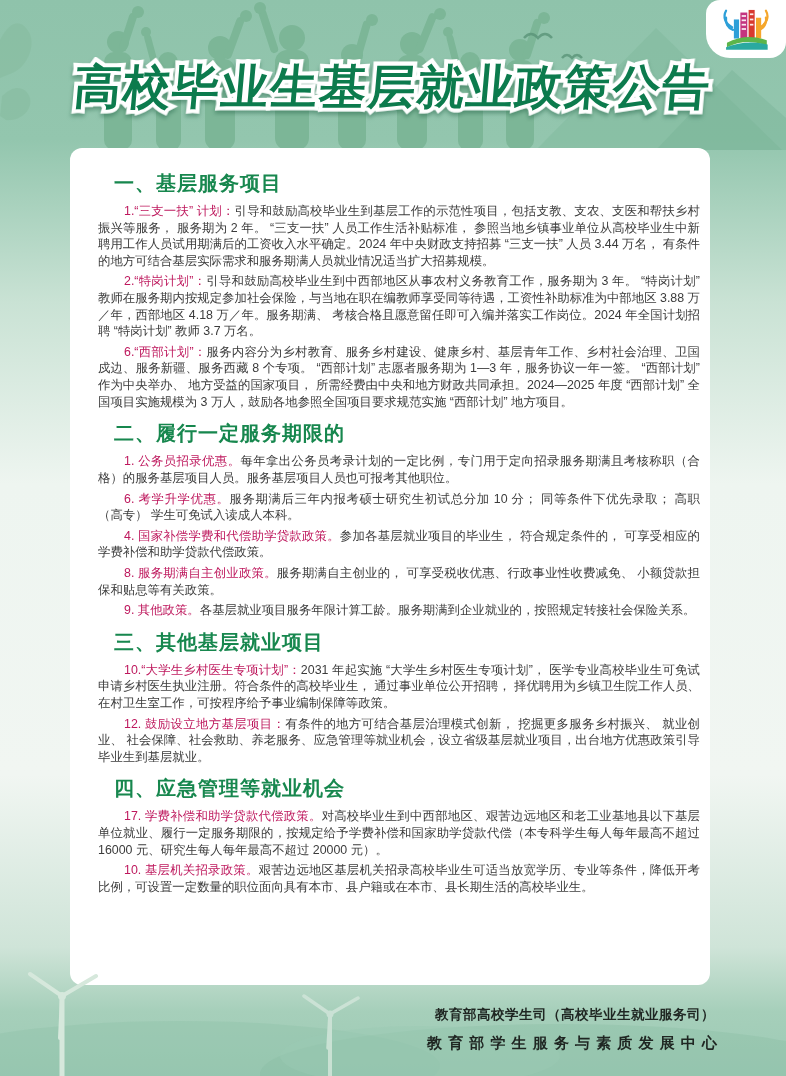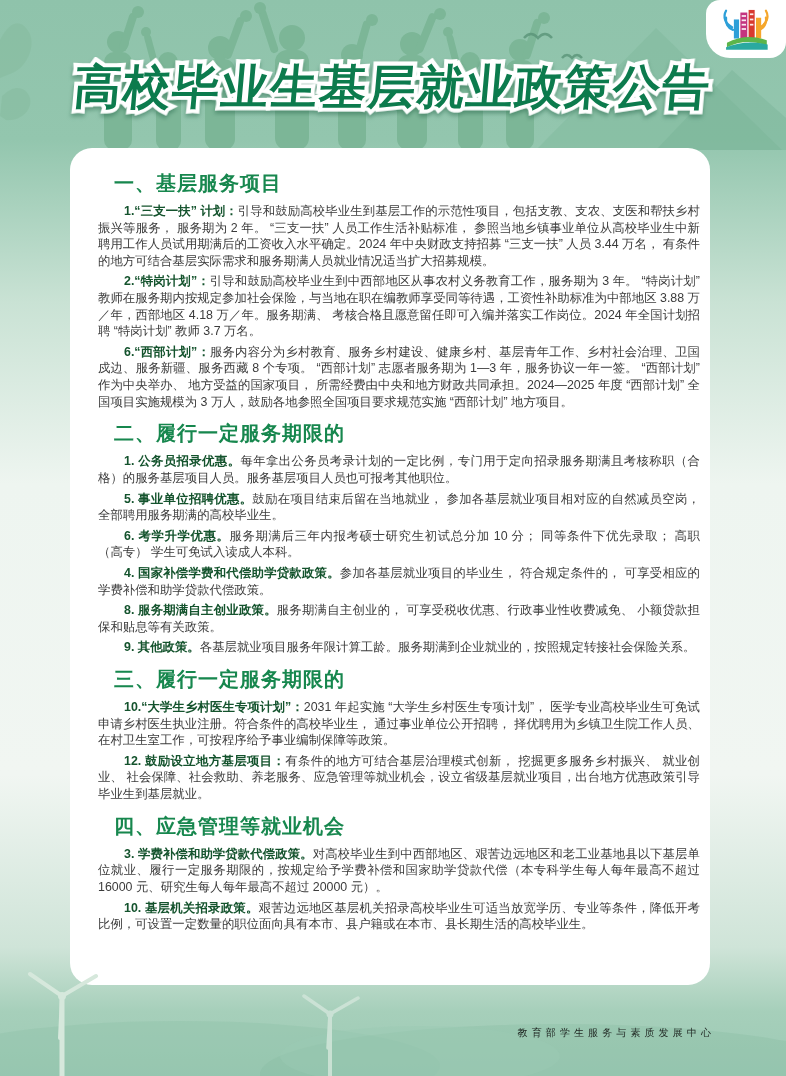--- a/index.html
+++ b/index.html
@@ -19,37 +19,37 @@
     border-radius:14px 0 16px 24px;display:flex;align-items:center;justify-content:center;
   }
   
   .title-wrap{position:absolute;top:56px;left:0;width:786px;text-align:center;transform:skewX(-5deg);}
   .title{position:relative;display:inline-block;font-size:47px;font-weight:900;letter-spacing:2px;line-height:1.3;white-space:nowrap;}
   .title .back{color:#0c7b4d;-webkit-text-stroke:8px #ffffff;text-stroke:8px #ffffff;filter:drop-shadow(0 3px 2px rgba(26,94,64,.45));}
   .title .front{position:absolute;left:0;top:0;color:#0c7b4d;}
   
   .card{
     position:absolute;left:70px;top:148px;width:640px;height:837px;box-sizing:border-box;
-    background:#ffffff;border-radius:22px;padding:20px 10px 10px 28px;overflow:hidden;
+    background:#ffffff;border-radius:12px;padding:20px 10px 10px 28px;overflow:hidden;
   }
   .sec-heading{
     font-size:20px;font-weight:800;color:#17874e;margin:10px 0 6px;padding-left:16px;letter-spacing:1px;
   }
   .sec-heading.first{margin-top:2px;}
   .item{
     font-size:12.4px;line-height:1.34;color:#3b3b3b;text-align:justify;
     text-indent:2.1em;margin:0 0 4px;
   }
-  .item .lead{font-weight:700;color:#14532d;}
+  .item .lead{font-weight:400;color:#be185d;}
   
   .footer{
     position:absolute;right:71px;top:1006px;width:288px;text-align:right;color:#1f2622;
   }
   .footer .line1{font-size:13.5px;font-weight:800;white-space:nowrap;letter-spacing:.5px;}
-  .footer .line2{font-size:10px;font-weight:400;margin-top:20px;letter-spacing:.41em;white-space:nowrap;}
+  .footer .line2{font-size:15px;font-weight:700;margin-top:10px;letter-spacing:.41em;white-space:nowrap;}
 </style>
 </head>
 <body>
 
 <svg id="crowd" class="deco" width="600" height="150" viewBox="0 0 600 150">
   <g fill="#79b494" opacity="0.85">
 
     <circle cx="118" cy="42" r="11"></circle>
       <rect x="104" y="52" width="28" height="98" rx="10"></rect>
     <rect x="124" y="12" width="8" height="40" rx="4" transform="rotate(18 128 32)"></rect>
@@ -148,32 +148,31 @@
 
 <div class="card">
 
   <div class="sec-heading first">一、基层服务项目</div>
   <p class="item"><span class="lead">1.“三支一扶” 计划：</span><span>引导和鼓励高校毕业生到基层工作的示范性项目，包括支教、支农、支医和帮扶乡村振兴等服务， 服务期为 2 年。 “三支一扶” 人员工作生活补贴标准， 参照当地乡镇事业单位从高校毕业生中新聘用工作人员试用期满后的工资收入水平确定。2024 年中央财政支持招募 “三支一扶” 人员 3.44 万名， 有条件的地方可结合基层实际需求和服务期满人员就业情况适当扩大招募规模。</span></p>
   <p class="item"><span class="lead">2.“特岗计划”：</span><span>引导和鼓励高校毕业生到中西部地区从事农村义务教育工作，服务期为 3 年。 “特岗计划” 教师在服务期内按规定参加社会保险，与当地在职在编教师享受同等待遇，工资性补助标准为中部地区 3.88 万／年，西部地区 4.18 万／年。服务期满、 考核合格且愿意留任即可入编并落实工作岗位。2024 年全国计划招聘 “特岗计划” 教师 3.7 万名。</span></p>
   <p class="item"><span class="lead">6.“西部计划”：</span><span>服务内容分为乡村教育、服务乡村建设、健康乡村、基层青年工作、乡村社会治理、卫国戍边、服务新疆、服务西藏 8 个专项。 “西部计划” 志愿者服务期为 1—3 年，服务协议一年一签。 “西部计划” 作为中央举办、 地方受益的国家项目， 所需经费由中央和地方财政共同承担。2024—2025 年度 “西部计划” 全国项目实施规模为 3 万人，鼓励各地参照全国项目要求规范实施 “西部计划” 地方项目。</span></p>
 
   <div class="sec-heading">二、履行一定服务期限的</div>
   <p class="item"><span class="lead">1. 公务员招录优惠。</span><span>每年拿出公务员考录计划的一定比例，专门用于定向招录服务期满且考核称职（合格）的服务基层项目人员。服务基层项目人员也可报考其他职位。</span></p>
-  <p class="item"><span class="lead">5. 事业单位招聘优惠。</span><span>鼓励在项目结束后留在当地就业， 参加各基层就业项目相对应的自然减员空岗， 全部聘用服务期满的高校毕业生。</span></p>
   <p class="item"><span class="lead">6. 考学升学优惠。</span><span>服务期满后三年内报考硕士研究生初试总分加 10 分； 同等条件下优先录取； 高职 （高专） 学生可免试入读成人本科。</span></p>
   <p class="item"><span class="lead">4. 国家补偿学费和代偿助学贷款政策。</span><span>参加各基层就业项目的毕业生， 符合规定条件的， 可享受相应的学费补偿和助学贷款代偿政策。</span></p>
   <p class="item"><span class="lead">8. 服务期满自主创业政策。</span><span>服务期满自主创业的， 可享受税收优惠、行政事业性收费减免、 小额贷款担保和贴息等有关政策。</span></p>
   <p class="item"><span class="lead">9. 其他政策。</span><span>各基层就业项目服务年限计算工龄。服务期满到企业就业的，按照规定转接社会保险关系。</span></p>
 
-  <div class="sec-heading">三、履行一定服务期限的</div>
+  <div class="sec-heading">三、其他基层就业项目</div>
   <p class="item"><span class="lead">10.“大学生乡村医生专项计划”：</span><span>2031 年起实施 “大学生乡村医生专项计划”， 医学专业高校毕业生可免试申请乡村医生执业注册。符合条件的高校毕业生， 通过事业单位公开招聘， 择优聘用为乡镇卫生院工作人员、在村卫生室工作，可按程序给予事业编制保障等政策。</span></p>
   <p class="item"><span class="lead">12. 鼓励设立地方基层项目：</span><span>有条件的地方可结合基层治理模式创新， 挖掘更多服务乡村振兴、 就业创业、 社会保障、社会救助、养老服务、应急管理等就业机会，设立省级基层就业项目，出台地方优惠政策引导毕业生到基层就业。</span></p>
 
   <div class="sec-heading">四、应急管理等就业机会</div>
-  <p class="item"><span class="lead">3. 学费补偿和助学贷款代偿政策。</span><span>对高校毕业生到中西部地区、艰苦边远地区和老工业基地县以下基层单位就业、履行一定服务期限的，按规定给予学费补偿和国家助学贷款代偿（本专科学生每人每年最高不超过 16000 元、研究生每人每年最高不超过 20000 元）。</span></p>
+  <p class="item"><span class="lead">17. 学费补偿和助学贷款代偿政策。</span><span>对高校毕业生到中西部地区、艰苦边远地区和老工业基地县以下基层单位就业、履行一定服务期限的，按规定给予学费补偿和国家助学贷款代偿（本专科学生每人每年最高不超过 16000 元、研究生每人每年最高不超过 20000 元）。</span></p>
   <p class="item"><span class="lead">10. 基层机关招录政策。</span><span>艰苦边远地区基层机关招录高校毕业生可适当放宽学历、专业等条件，降低开考比例，可设置一定数量的职位面向具有本市、县户籍或在本市、县长期生活的高校毕业生。</span></p>
 
 </div>
 
 <svg id="bottom-scene" class="deco" width="786" height="120" viewBox="0 0 786 120">
   <ellipse cx="180" cy="110" rx="260" ry="45" fill="#8dbfa5" opacity="0.35"></ellipse>
   <ellipse cx="560" cy="118" rx="300" ry="50" fill="#86b99e" opacity="0.30"></ellipse>
   <ellipse cx="420" cy="100" rx="140" ry="30" fill="#9ccab4" opacity="0.45"></ellipse>
   <g stroke="#d6e8dc" stroke-linecap="round" fill="none">
     <path d="M62,40 L62,120" stroke-width="5"></path>
@@ -181,14 +180,15 @@
     <circle cx="62" cy="40" r="4" fill="#d6e8dc" stroke="none"></circle>
   </g>
   <g stroke="#cfe4d8" stroke-linecap="round" fill="none" opacity="0.9">
     <path d="M330,58 L330,120" stroke-width="4"></path>
     <path d="M330,58 L304,40 M330,58 L358,42 M330,58 L328,92" stroke-width="3.5"></path>
     <circle cx="330" cy="58" r="3.5" fill="#cfe4d8" stroke="none"></circle>
   </g>
 </svg>
 
 <div class="footer">
+  <div class="line1">教育部高校学生司（高校毕业生就业服务司）</div>
   <div class="line2">教育部学生服务与素质发展中心</div>
 </div>
 
 </body></html>

